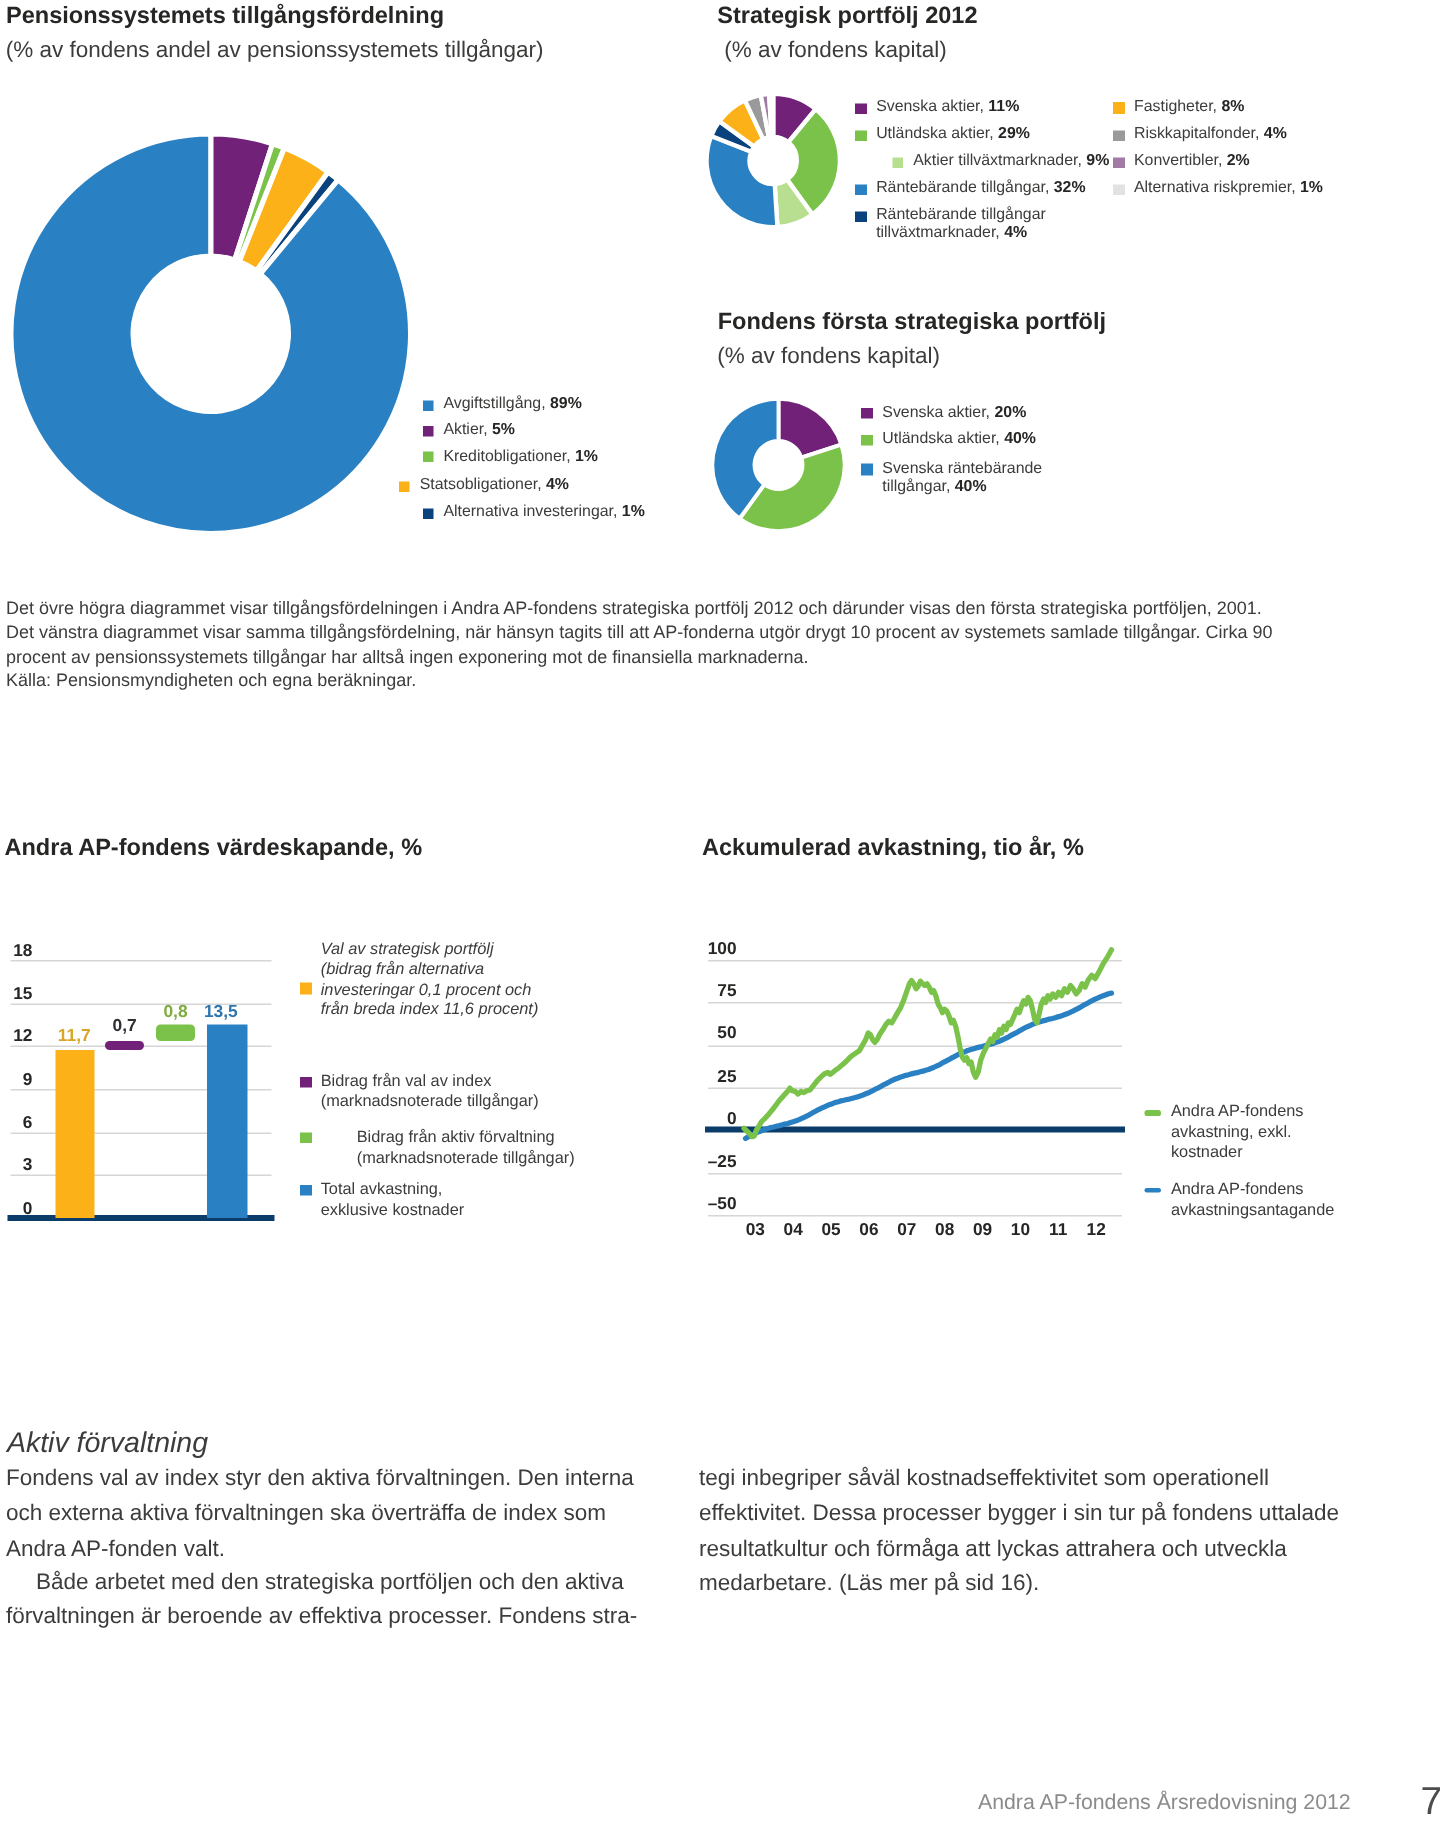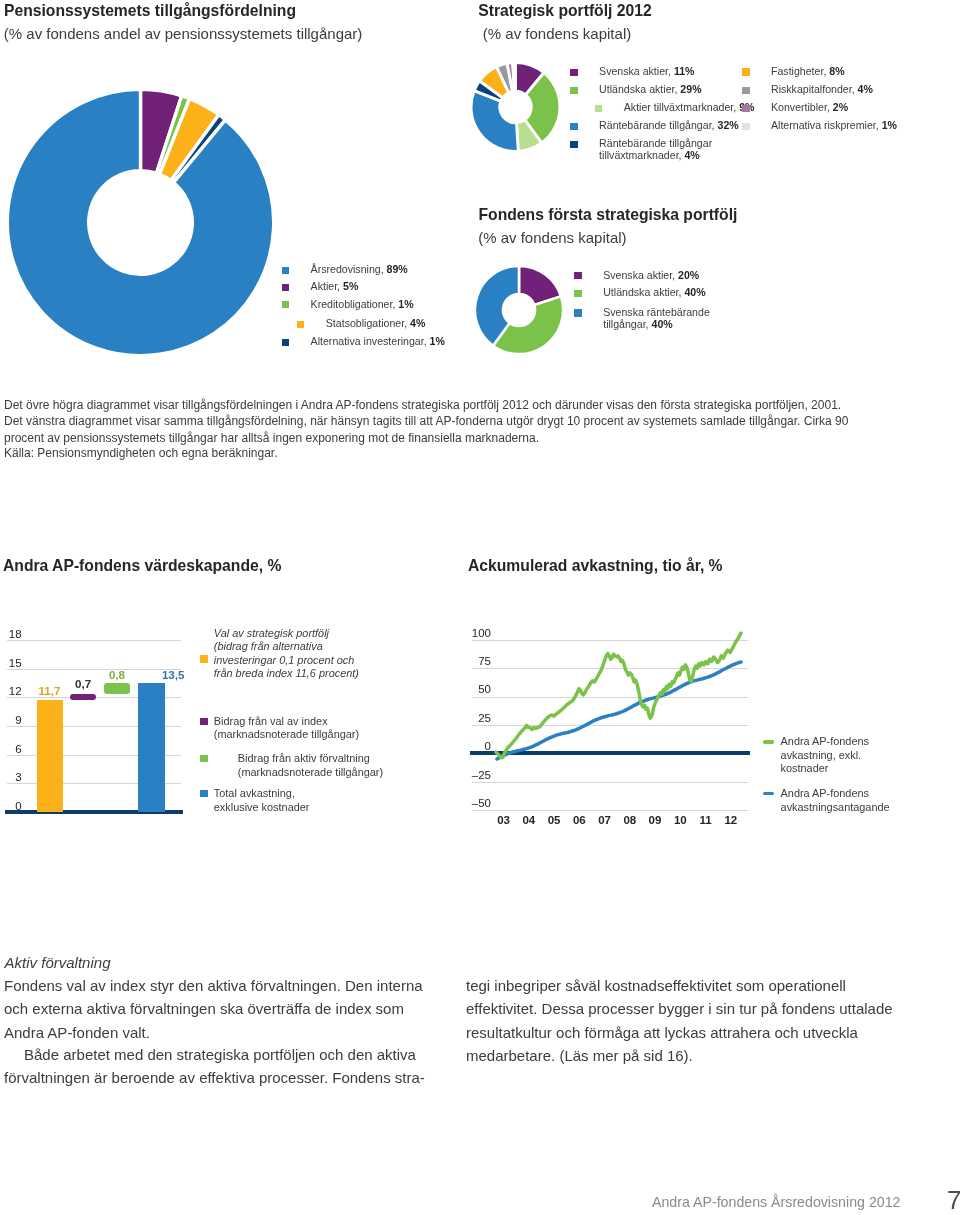--- a/index.html
+++ b/index.html
@@ -3,29 +3,29 @@
 <meta charset="utf-8">
 <title>Andra AP-fondens Arsredovisning 2012</title>
 <style>
 html,body{margin:0;padding:0;}
 body{width:960px;height:1215px;background:#ffffff;overflow:hidden;
  font-family:"Liberation Sans",sans-serif;color:#3c3c3b;}
 .page{position:relative;width:960px;height:1215px;}
 .abs{position:absolute;}
 .ttl{font-weight:bold;font-size:15.7px;color:#262625;white-space:nowrap;line-height:1;}
 .sub{font-size:15px;color:#3c3c3b;white-space:nowrap;line-height:1;}
-.lg{font-size:10.6px;color:#3c3c3b;line-height:12.3px;padding-left:15px;}
+.lg{font-size:10.6px;color:#3c3c3b;line-height:12.3px;}
 .lg b{font-weight:bold;color:#262625;}
 .sw{position:absolute;left:0;top:3.5px;width:7.4px;height:7.4px;}
 .lgtxt{display:block;margin-left:13.8px;}
 .note{font-size:12px;line-height:17.3px;color:#3c3c3b;}
 .bodytext{font-size:15px;line-height:23.2px;color:#3c3c3b;}
 .gridline{position:absolute;height:1px;background:#d6d6d6;}
 .axis0{position:absolute;background:#0c3c69;}
-.tick{position:absolute;font-size:11.5px;font-weight:normal;color:#262625;text-align:right;line-height:1;}
+.tick{position:absolute;font-size:11.5px;font-weight:bold;color:#262625;text-align:right;line-height:1;}
 .tickx{position:absolute;font-size:11.5px;font-weight:bold;color:#262625;text-align:center;line-height:1;}
 .dlabel{position:absolute;font-size:11.6px;font-weight:bold;text-align:center;white-space:nowrap;line-height:1;}
 .bar{position:absolute;}
 .clg{position:absolute;font-size:10.9px;line-height:13.4px;color:#3c3c3b;white-space:pre-line;}
 .clgsw{position:absolute;width:8px;height:8px;}
 .foot{position:absolute;font-size:14.2px;color:#8b8b8b;white-space:nowrap;line-height:1;}
 .pno{position:absolute;font-size:26px;color:#4d4d4d;line-height:1;}
 </style>
 </head>
 <body>
@@ -35,31 +35,31 @@
 <div class="abs sub" style="left:3.8px;top:25.6px;">(% av fondens andel av pensionssystemets tillgångar)</div>
 <svg class="abs" style="left:0px;top:60px;" width="300" height="320" viewBox="0 60 300 320">
       <path d="M140.50 89.30 A133.20 133.20 0 0 1 181.66 95.82 L156.51 173.24 A51.80 51.80 0 0 0 140.50 170.70 Z" fill="#712177" stroke="#ffffff" stroke-width="3.4" stroke-linejoin="miter"></path>
       <path d="M181.66 95.82 A133.20 133.20 0 0 1 189.53 98.65 L159.57 174.34 A51.80 51.80 0 0 0 156.51 173.24 Z" fill="#7bc24a" stroke="#ffffff" stroke-width="3.4" stroke-linejoin="miter"></path>
       <path d="M189.53 98.65 A133.20 133.20 0 0 1 218.79 114.74 L170.95 180.59 A51.80 51.80 0 0 0 159.57 174.34 Z" fill="#fcb119" stroke="#ffffff" stroke-width="3.4" stroke-linejoin="miter"></path>
       <path d="M218.79 114.74 A133.20 133.20 0 0 1 225.40 119.87 L173.52 182.59 A51.80 51.80 0 0 0 170.95 180.59 Z" fill="#0a427e" stroke="#ffffff" stroke-width="3.4" stroke-linejoin="miter"></path>
       <path d="M225.40 119.87 A133.20 133.20 0 1 1 140.50 89.30 L140.50 170.70 A51.80 51.80 0 1 0 173.52 182.59 Z" fill="#2980c2" stroke="#ffffff" stroke-width="3.4" stroke-linejoin="miter"></path>
     </svg>
 <div class="abs lg" style="left:281.8px;top:263px">
       <span class="sw" style="background:#2980c2"></span>
-      <span class="lgtxt"><span>Årsredovisning, </span><b>89%</b></span>
+      <span class="lgtxt"><span>Avgiftstillgång, </span><b>89%</b></span>
     </div>
 <div class="abs lg" style="left:281.8px;top:280.2px">
       <span class="sw" style="background:#712177"></span>
       <span class="lgtxt"><span>Aktier, </span><b>5%</b></span>
     </div>
 <div class="abs lg" style="left:281.8px;top:297.6px">
       <span class="sw" style="background:#7bc24a"></span>
       <span class="lgtxt"><span>Kreditobligationer, </span><b>1%</b></span>
     </div>
-<div class="abs lg" style="left:297px;top:317.4px">
+<div class="abs lg" style="left:266px;top:317.4px">
       <span class="sw" style="background:#fcb119"></span>
       <span class="lgtxt"><span>Statsobligationer, </span><b>4%</b></span>
     </div>
 <div class="abs lg" style="left:281.8px;top:335.1px">
       <span class="sw" style="background:#0a427e"></span>
       <span class="lgtxt"><span>Alternativa investeringar, </span><b>1%</b></span>
     </div>
 <div class="abs ttl" style="left:478.2px;top:3.2px;">Strategisk portfölj 2012</div>
 <div class="abs sub" style="left:482.8px;top:25.6px;">(% av fondens kapital)</div>
 <svg class="abs" style="left:460px;top:50px;" width="120" height="120" viewBox="460 50 120 120">
@@ -148,21 +148,21 @@
 <div class="tick" style="left:0px;top:743.5px;width:21.6px;">6</div>
 <div class="tick" style="left:0px;top:772.1px;width:21.6px;">3</div>
 <div class="tick" style="left:0px;top:800.8px;width:21.6px;">0</div>
 <div class="bar" style="left: 36.5px; width: 26px; top: 700.2px; height: 111.8px; background: rgb(252, 177, 25);"></div>
 <div class="dlabel" style="left: 24.5px; width: 50px; color: rgb(217, 165, 36); top: 684.9px;">11,7</div>
 <div class="bar" style="left: 69.8px; width: 26.5px; border-radius: 3px; top: 693.5px; height: 6.7px; background: rgb(113, 33, 119);"></div>
 <div class="dlabel" style="left: 57.8px; width: 50.5px; color: rgb(47, 47, 51); top: 678.4px;">0,7</div>
 <div class="bar" style="left: 103.8px; width: 26.4px; border-radius: 3px; top: 683px; height: 10.5px; background: rgb(123, 194, 74);"></div>
 <div class="dlabel" style="left: 91.8px; width: 50.4px; color: rgb(126, 172, 62); top: 669.2px;">0,8</div>
 <div class="bar" style="left: 138.1px; width: 26.5px; top: 683px; height: 129px; background: rgb(41, 128, 194);"></div>
-<div class="dlabel" style="left: 134px; width: 50.5px; color: rgb(47, 118, 175); top: 669.2px; text-align: right;">13,5</div>
+<div class="dlabel" style="left: 122px; width: 50.5px; color: rgb(47, 118, 175); top: 669.2px;">13,5</div>
 <div class="clgsw" style="left:200.1px;top:655.2px;width:8.1px;height:7.6px;background:#fcb119;"></div>
 <div class="clg" style="left:213.8px;top:627px;width:180px;font-style:italic;">Val av strategisk portfölj
 (bidrag från alternativa
 investeringar 0,1 procent och
 från breda index 11,6 procent)</div>
 <div class="clgsw" style="left:200.1px;top:717.5px;width:8.1px;height:7.6px;background:#712177;"></div>
 <div class="clg" style="left:213.8px;top:714.8px;width:180px;">Bidrag från val av index
 (marknadsnoterade tillgångar)</div>
 <div class="clgsw" style="left:200.1px;top:754.9px;width:8.1px;height:7.6px;background:#7bc24a;"></div>
 <div class="clg" style="left:213.8px;top:752.2px;width:180px;margin-left:24px;">Bidrag från aktiv förvaltning
@@ -199,19 +199,19 @@
   <polyline points="497.0,759.0 498.9,757.9 500.7,756.9 502.6,756.0 504.6,755.1 506.3,754.3 508.3,753.5 510.2,752.8 511.9,752.3 513.9,751.7 515.8,751.3 517.6,750.8 519.5,750.4 521.5,749.9 523.2,749.4 525.2,749.0 527.1,748.4 528.8,747.9 530.8,747.2 532.8,746.4 534.5,745.6 536.4,744.7 538.4,743.8 540.1,742.8 542.1,741.7 544.0,740.7 545.7,739.7 547.7,738.8 549.7,737.9 551.4,737.1 553.3,736.3 555.3,735.6 557.0,734.9 559.0,734.5 560.7,733.9 562.6,733.5 564.6,733.0 566.3,732.7 568.3,732.2 570.2,731.7 572.0,731.1 573.9,730.5 575.9,729.8 577.6,729.0 579.5,728.3 581.5,727.3 583.2,726.3 585.2,725.4 587.1,724.4 588.9,723.3 590.8,722.4 592.8,721.3 594.5,720.4 596.5,719.5 598.4,718.8 600.1,718.1 602.1,717.5 604.0,716.9 605.8,716.5 607.7,715.9 609.7,715.4 611.4,715.1 613.4,714.5 615.3,714.1 617.0,713.5 619.0,713.0 621.0,712.2 622.7,711.5 624.6,710.6 626.6,709.7 628.3,708.6 630.3,707.6 632.2,706.6 633.9,705.6 635.9,704.6 637.9,703.5 639.6,702.6 641.5,701.8 643.5,701.1 645.2,700.3 647.2,699.7 649.1,699.1 650.8,698.6 652.8,698.1 654.8,697.7 656.5,697.2 658.4,696.6 660.4,696.2 662.1,695.6 664.1,694.9 666.0,694.3 667.7,693.5 669.7,692.6 671.7,691.6 673.4,690.6 675.3,689.6 677.3,688.6 679.0,687.6 681.0,686.5 682.7,685.5 684.6,684.6 686.6,683.7 688.3,682.9 690.3,682.1 692.2,681.4 694.0,680.9 695.9,680.4 697.9,679.9 699.6,679.4 701.6,679.0 703.5,678.5 705.2,677.9 707.2,677.4 709.1,676.7 710.9,676.0 712.8,675.2 714.8,674.3 716.5,673.4 718.5,672.4 720.4,671.4 722.1,670.3 724.1,669.3 726.1,668.2 727.8,667.2 729.7,666.3 731.7,665.4 733.4,664.6 735.4,663.9 737.3,663.2 739.0,662.5 741.0,662.1" fill="none" stroke="#2980c2" stroke-width="3.5" stroke-linejoin="round" stroke-linecap="round"></polyline>
   <polyline points="496.0,752.2 498.9,755.0 501.4,757.8 502.9,757.3 504.3,753.3 505.8,751.0 507.8,747.6 509.7,745.9 511.7,743.7 513.6,741.4 515.6,739.0 517.6,736.3 519.5,733.7 521.5,731.5 523.4,729.4 525.4,727.2 526.6,725.4 528.1,727.2 530.1,727.6 532.0,729.4 534.0,727.6 535.9,728.4 537.9,727.2 539.9,726.7 542.3,723.7 545.0,720.2 547.7,717.6 549.7,715.8 551.9,714.9 553.6,716.2 555.3,714.8 557.3,713.2 559.2,711.9 561.2,710.1 563.1,708.5 565.1,706.6 567.0,704.6 569.0,703.1 571.0,701.7 572.9,700.5 574.4,697.8 575.9,695.2 577.3,692.6 578.8,688.7 580.3,689.8 581.8,693.2 583.2,694.9 584.7,693.2 586.6,689.3 588.6,686.4 590.6,683.0 592.5,680.8 594.5,681.9 596.5,678.5 598.4,675.1 600.4,671.7 602.3,667.2 604.3,661.5 606.3,655.8 607.7,653.6 609.2,655.8 610.7,659.2 612.1,657.5 613.6,654.1 615.1,655.8 616.5,657.0 618.0,655.8 619.5,658.1 621.0,661.5 622.4,660.4 623.9,663.8 625.4,669.4 626.8,671.7 628.3,675.1 629.8,672.8 631.2,674.0 632.7,677.4 634.2,681.9 635.6,680.2 637.1,684.2 638.6,691.0 640.1,698.9 641.5,704.6 643.0,706.8 644.5,705.1 645.9,709.1 647.4,708.0 648.9,714.8 650.4,718.2 652.1,714.8 653.8,706.8 655.5,702.3 657.2,698.9 658.9,695.5 660.4,692.7 661.9,694.4 663.3,689.8 664.8,691.5 666.3,686.4 667.7,688.7 669.2,684.2 670.7,686.4 672.2,681.9 673.6,683.0 675.1,679.6 676.6,676.2 678.0,672.8 679.5,675.1 681.0,670.6 682.4,667.2 683.9,669.4 685.4,664.9 686.9,667.2 688.3,672.8 689.8,679.6 691.3,681.9 692.7,676.2 694.2,669.4 695.7,666.0 697.1,668.3 698.6,663.8 700.1,666.0 701.8,662.6 703.8,664.9 705.7,661.5 707.7,663.8 709.6,659.2 711.6,661.5 713.6,657.0 715.5,659.2 717.5,662.6 719.4,660.4 721.4,655.8 723.4,658.1 725.3,653.6 727.8,650.2 730.2,652.4 732.7,647.9 735.6,642.2 738.5,637.7 741.0,633.2" fill="none" stroke="#7bc24a" stroke-width="3.5" stroke-linejoin="round" stroke-linecap="round"></polyline>
 </svg>
 <div class="abs" style="left:762.5px;top:740.4px;width:11.7px;height:3.4px;border-radius:1.7px;background:#7bc24a;"></div>
 <div class="clg" style="left:780.6px;top:735.2px;width:150px;">Andra AP-fondens
 avkastning, exkl.
 kostnader</div>
 <div class="abs" style="left:762.5px;top:791.5px;width:11.7px;height:3.4px;border-radius:1.7px;background:#2980c2;"></div>
 <div class="clg" style="left:780.6px;top:787.1px;width:150px;">Andra AP-fondens
 avkastningsantagande</div>
-<div class="abs bodytext" style="left:4.6px;top:951.1px;width:428px;font-style:italic;font-size:15px;">Aktiv förvaltning</div>
+<div class="abs bodytext" style="left:4.6px;top:951.1px;width:428px;font-style:italic;font-size:19px;">Aktiv förvaltning</div>
 <div class="abs bodytext" style="left:4px;top:974.2px;width:428px;">Fondens val av index styr den aktiva förvaltningen. Den interna och externa aktiva förvaltningen ska överträffa de index som Andra AP-fonden valt.</div>
 <div class="abs bodytext" style="left:4px;top:1042.9px;width:428px;text-indent:20px;">Både arbetet med den strategiska portföljen och den aktiva förvaltningen är beroende av effektiva processer. Fondens stra-</div>
 <div class="abs bodytext" style="left:466px;top:974.2px;width:438px;">tegi inbegriper såväl kostnadseffektivitet som operationell effektivitet. Dessa processer bygger i sin tur på fondens uttalade resultatkultur och förmåga att lyckas attrahera och utveckla medarbetare. (Läs mer på sid 16).</div>
 <div class="foot" style="left:652px;top:1194.7px;">Andra AP-fondens Årsredovisning 2012</div>
 <div class="pno" style="left:947px;top:1187.2px;">7</div>
 </div>
 
 </body></html>

